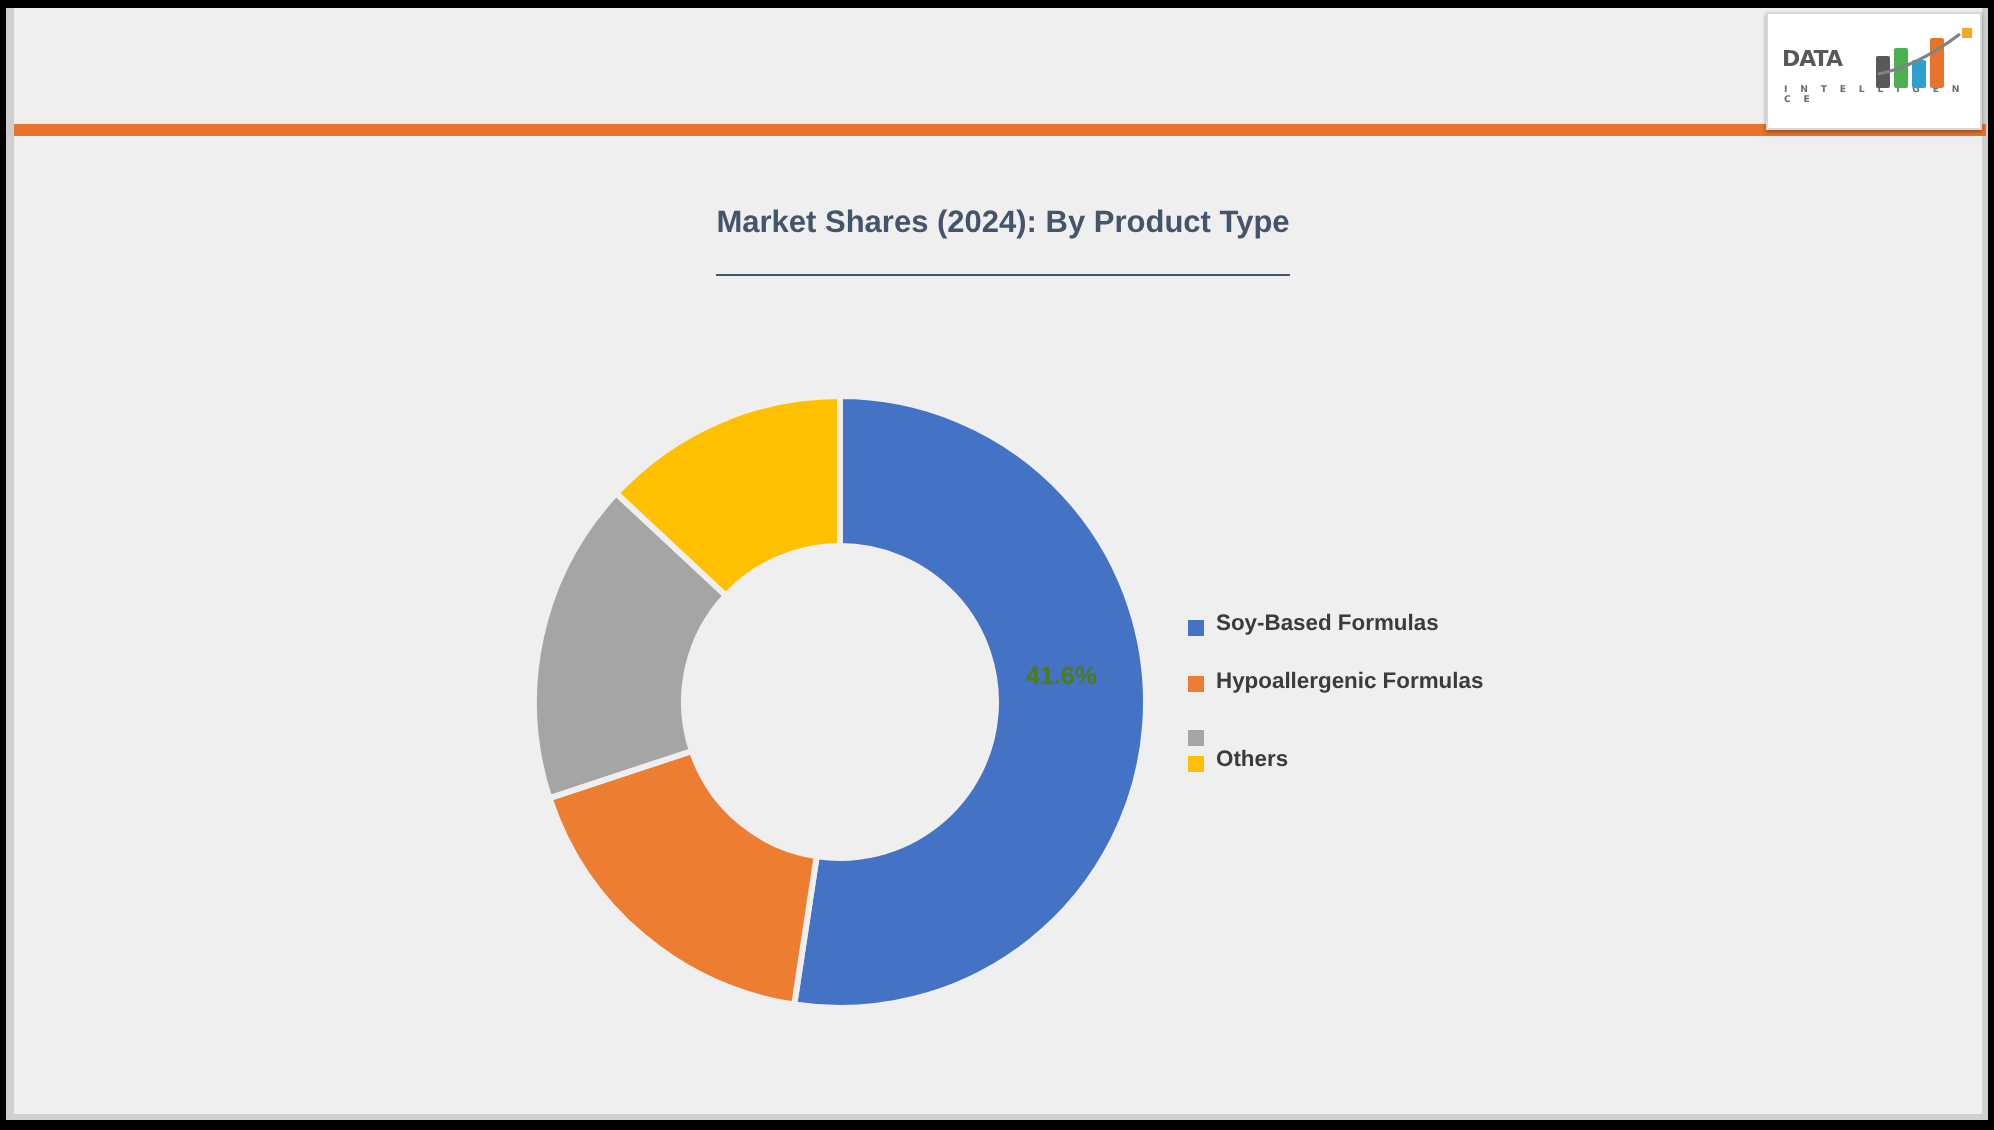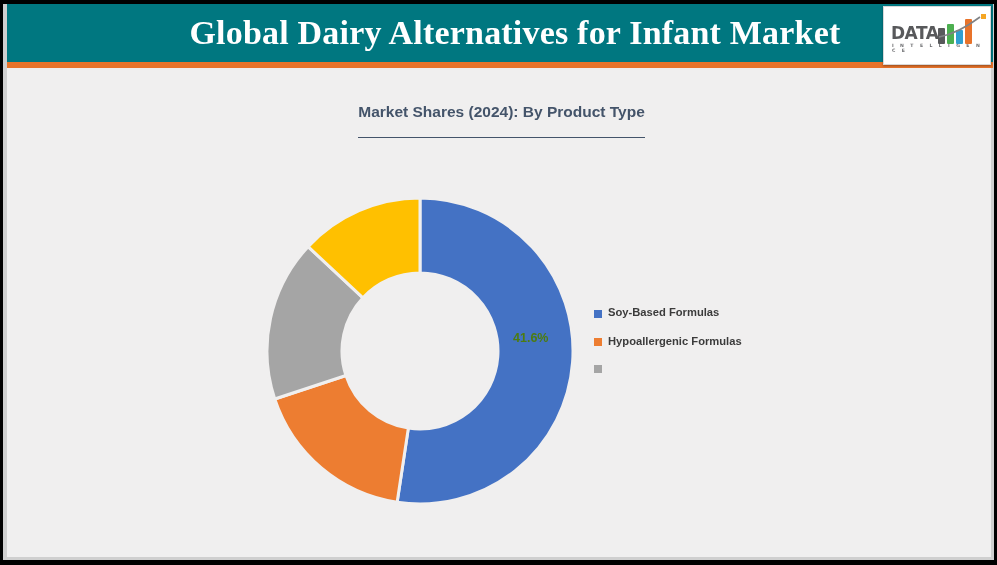--- a/index.html
+++ b/index.html
@@ -52,21 +52,21 @@
     background:#ffffff;
     border:1px solid #d8d8d8;
     box-shadow:0 1px 2px rgba(0,0,0,.35);
     box-sizing:border-box;
     display:flex;align-items:center;justify-content:center;
   }
   .logo-inner{position:relative;width:96px;height:44px;}
   .logo-word{
     position:absolute;left:2px;top:9px;
     font-family:"DejaVu Sans", sans-serif;
-    font-weight:bold;font-size:17px;letter-spacing:-0.5px;
+    font-weight:bold;font-size:11px;letter-spacing:-0.5px;
     color:#58595b;
   }
   .logo-sub{
     position:absolute;left:3px;top:29px;
     font-family:"DejaVu Sans", sans-serif;
     font-weight:bold;font-size:4.6px;letter-spacing:2.4px;
     color:#6d6e71;
   }
   .logo-bars{position:absolute;left:49px;top:4px;width:46px;height:26px;}
   .logo-bars span{position:absolute;bottom:0;width:7px;border-radius:1px;}
@@ -113,23 +113,20 @@
   .legend-text{
     font-size:11.2px;font-weight:bold;color:#3b3b3b;line-height:14.5px;
   }
 </style>
 </head>
 <body>
 
 <div class="slide">
   <div class="inner-frame"></div>
 
-  <div class="header">
-    <div class="header-title">Global Dairy Alternatives for Infant Market</div>
-  </div>
   <div class="header-underline"></div>
 
   <div class="logo-box">
     <div class="logo-inner">
       <div class="logo-word">DATA</div>
       <div class="logo-sub">I N T E L L I G E N C E</div>
       <div class="logo-bars">
         <span class="bar-1"></span>
         <span class="bar-2"></span>
         <span class="bar-3"></span>
@@ -161,14 +158,18 @@
       <span class="legend-swatch" id="sw0" style="background: rgb(68, 114, 196);"></span>
       <span class="legend-text">Soy-Based Formulas</span>
     </div>
     <div class="legend-item">
       <span class="legend-swatch" id="sw1" style="background: rgb(237, 125, 49);"></span>
       <span class="legend-text">Hypoallergenic Formulas</span>
     </div>
     <div class="legend-item tight">
       <span class="legend-swatch" id="sw2" style="background: rgb(165, 165, 165);"></span>
     </div>
+    <div class="legend-item tight">
+      <span class="legend-swatch" id="sw3" style="background: rgb(255, 192, 0);"></span>
+      <span class="legend-text">Others</span>
+    </div>
   </div>
 </div>
 
 </body></html>

